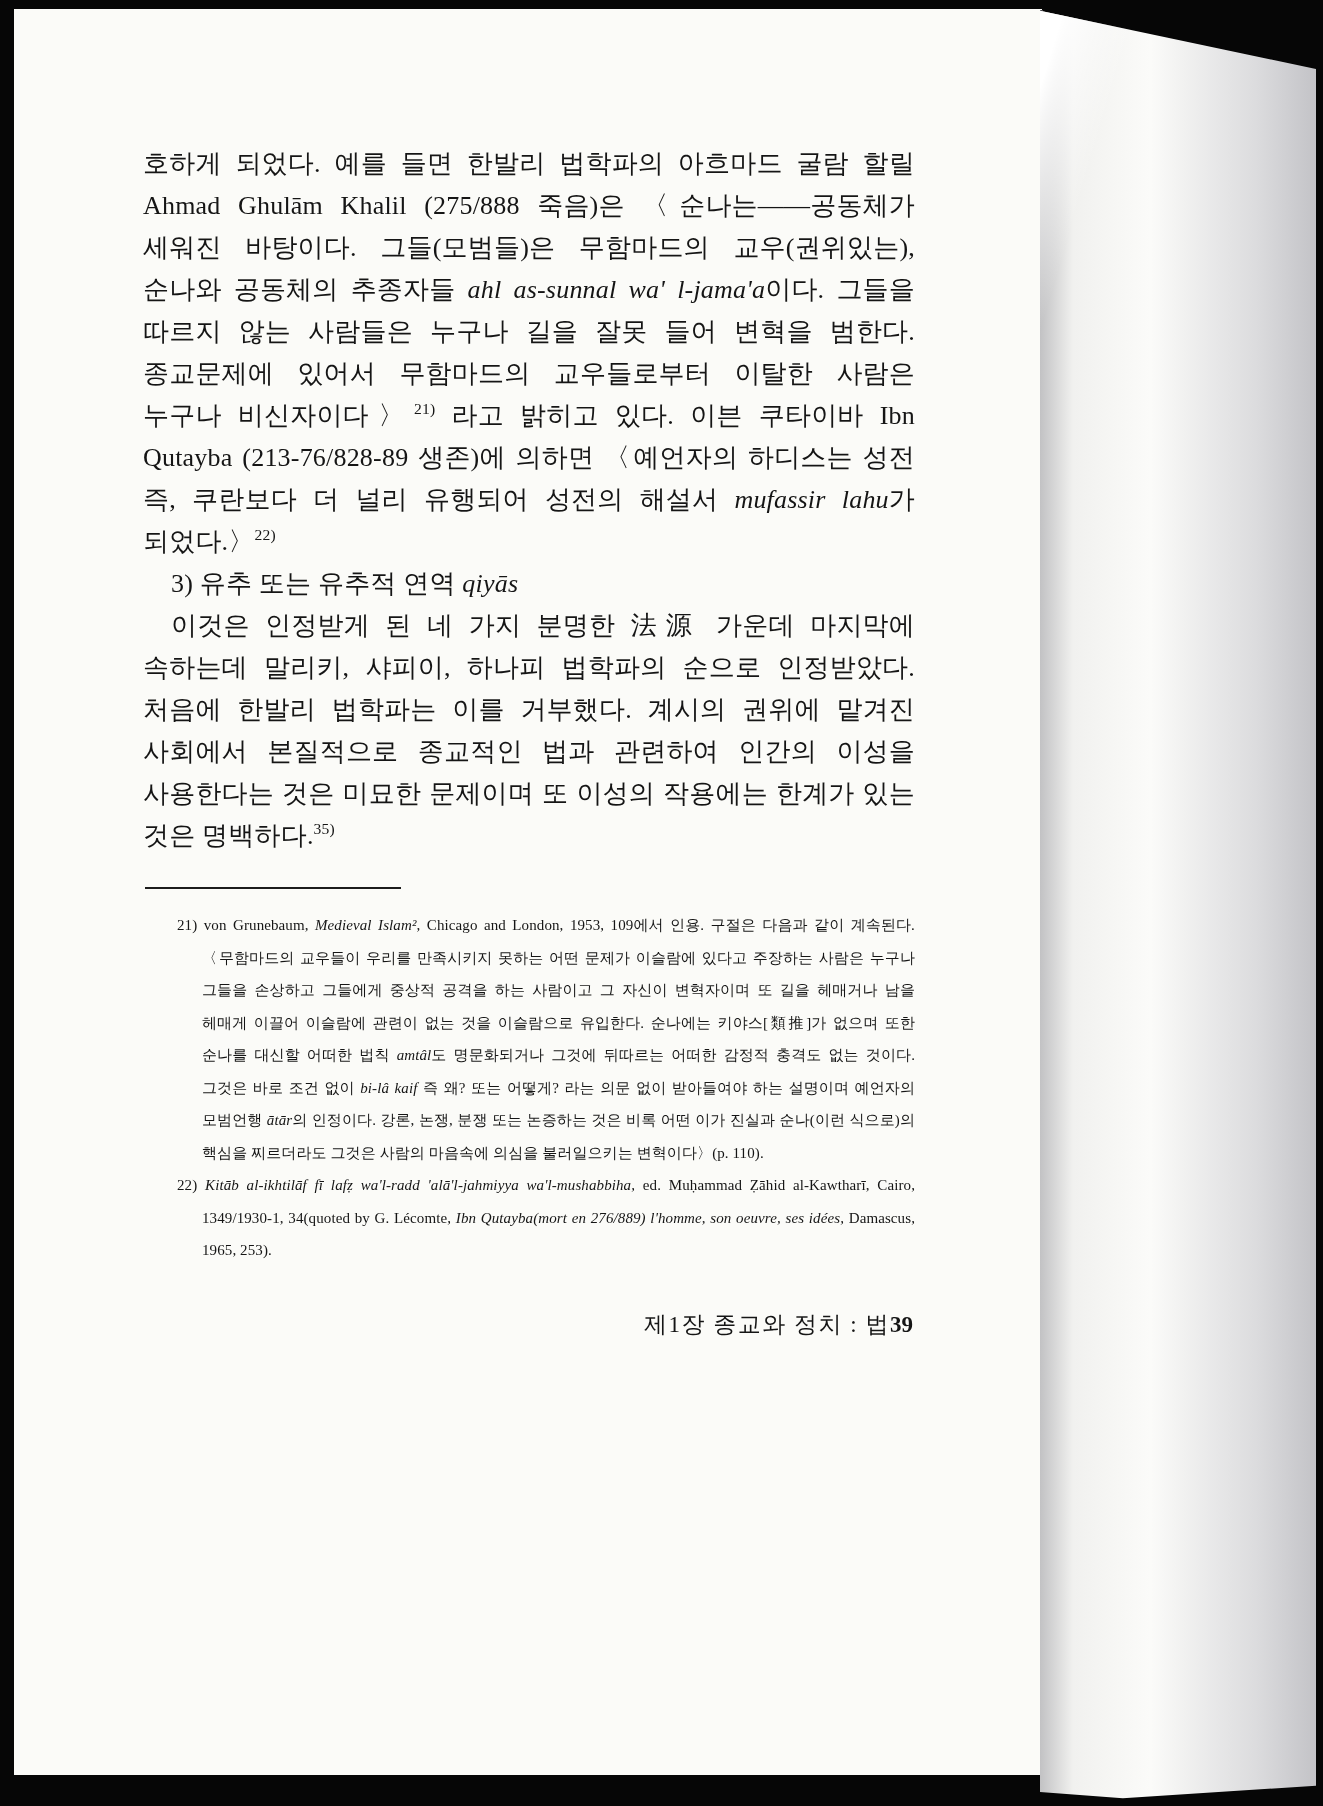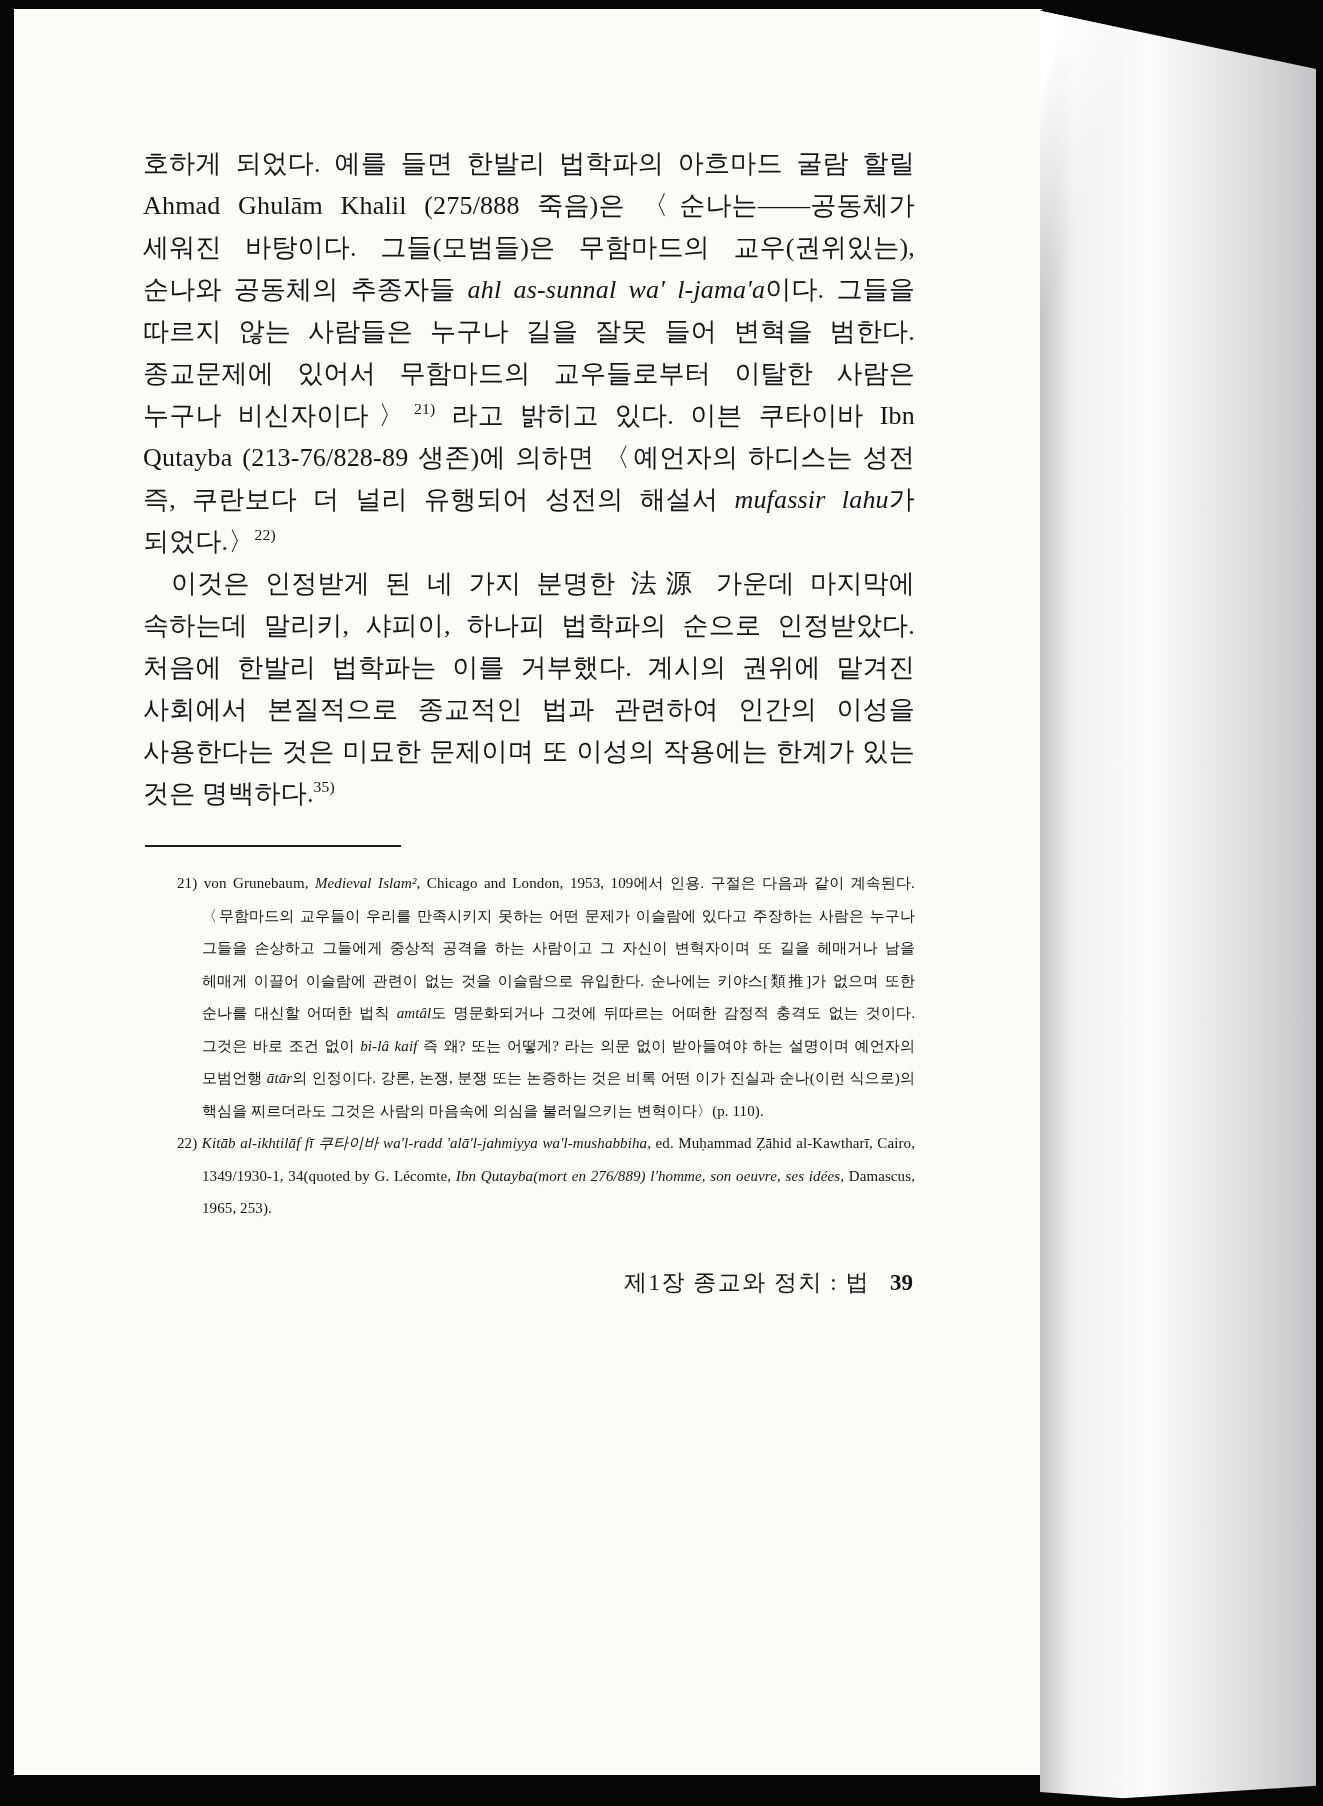--- a/index.html
+++ b/index.html
@@ -87,42 +87,43 @@
   }
   .page-footer {
     margin-top: 42px;
     text-align: right;
     font-size: 23px;
     letter-spacing: 1.5px;
     padding-right: 2px;
   }
   .page-footer .pagenum {
     font-weight: bold;
-    margin-left: 20px;
+    margin-left: 0;
     letter-spacing: 0;
   }
 </style>
 </head>
 <body>
 
 <div class="scan-frame">
 
   <div class="book-page">
     <div class="text-block">
 
       <div>
           <p class="para"><span>호하게 되었다. 예를 들면 한발리 법학파의 아흐마드 굴람 할릴 Ahmad Ghulām Khalil (275/888 죽음)은 〈순나는——공동체가 세워진 바탕이다. 그들(모범들)은 무함마드의 교우(권위있는), 순나와 공동체의 추종자들 </span><span class="it">ahl as-sunnal wa' l-jama'a</span><span>이다. 그들을 따르지 않는 사람들은 누구나 길을 잘못 들어 변혁을 범한다. 종교문제에 있어서 무함마드의 교우들로부터 이탈한 사람은 누구나 비신자이다〉</span><sup>21)</sup><span> 라고 밝히고 있다.  이븐 쿠타이바 Ibn Qutayba (213-76/828-89 생존)에 의하면 〈예언자의 하디스는 성전 즉, 쿠란보다 더 널리 유행되어 성전의 해설서 </span><span class="it">mufassir lahu</span><span>가 되었다.〉</span><sup>22)</sup></p>
+          <p class="para indent"><span>3) 유추 또는 유추적 연역 </span><span class="it">qiyās</span></p>
           <p class="para indent"><span>이것은 인정받게 된 네 가지 분명한 法源 가운데 마지막에 속하는데 말리키, 샤피이, 하나피 법학파의 순으로 인정받았다. 처음에 한발리 법학파는 이를 거부했다. 계시의 권위에 맡겨진 사회에서 본질적으로 종교적인 법과 관련하여 인간의 이성을 사용한다는 것은 미묘한 문제이며 또 이성의 작용에는 한계가 있는 것은 명백하다.</span><sup>35)</sup></p>
         </div>
 
       <hr class="fn-rule">
 
       <div class="footnotes">
           <div class="footnote"><span>21)  von Grunebaum, </span><span class="it">Medieval Islam²</span><span>, Chicago and London, 1953, 109에서 인용. 구절은 다음과 같이 계속된다. 〈무함마드의 교우들이 우리를 만족시키지 못하는 어떤 문제가 이슬람에 있다고 주장하는 사람은 누구나 그들을 손상하고 그들에게 중상적 공격을 하는 사람이고 그 자신이 변혁자이며 또 길을 헤매거나 남을 헤매게 이끌어 이슬람에 관련이 없는 것을 이슬람으로 유입한다. 순나에는 키야스[類推]가 없으며 또한 순나를 대신할 어떠한 법칙 </span><span class="it">amtâl</span><span>도 명문화되거나 그것에 뒤따르는 어떠한 감정적 충격도 없는 것이다. 그것은 바로 조건 없이 </span><span class="it">bi-lâ kaif</span><span> 즉 왜? 또는 어떻게? 라는 의문 없이 받아들여야 하는 설명이며 예언자의 모범언행 </span><span class="it">ātār</span><span>의 인정이다. 강론, 논쟁, 분쟁 또는 논증하는 것은 비록 어떤 이가 진실과 순나(이런 식으로)의 핵심을 찌르더라도 그것은 사람의 마음속에 의심을 불러일으키는 변혁이다〉(p. 110).</span></div>
-          <div class="footnote"><span>22)  </span><span class="it">Kitāb al-ikhtilāf fī 쿠타이바 wa'l-radd 'alā'l-jahmiyya wa'l-mushabbiha,</span><span> ed. Muḥammad Ẓāhid al-Kawtharī, Cairo, 1349/1930-1, 34(quoted by G. Lécomte, </span><span class="it">Ibn Qutayba(mort en 276/889) l'homme, son oeuvre, ses idées,</span><span> Damascus, 1965, 253).</span></div>
+          <div class="footnote"><span>22)  </span><span class="it">Kitāb al-ikhtilāf fī lafẓ wa'l-radd 'alā'l-jahmiyya wa'l-mushabbiha,</span><span> ed. Muḥammad Ẓāhid al-Kawtharī, Cairo, 1349/1930-1, 34(quoted by G. Lécomte, </span><span class="it">Ibn Qutayba(mort en 276/889) l'homme, son oeuvre, ses idées,</span><span> Damascus, 1965, 253).</span></div>
         </div>
 
       <div class="page-footer">
         <span>제1장  종교와 정치 : 법</span><span class="pagenum">39</span>
       </div>
 
     </div>
   </div>
 
   <div class="page-edge-seam"></div>

